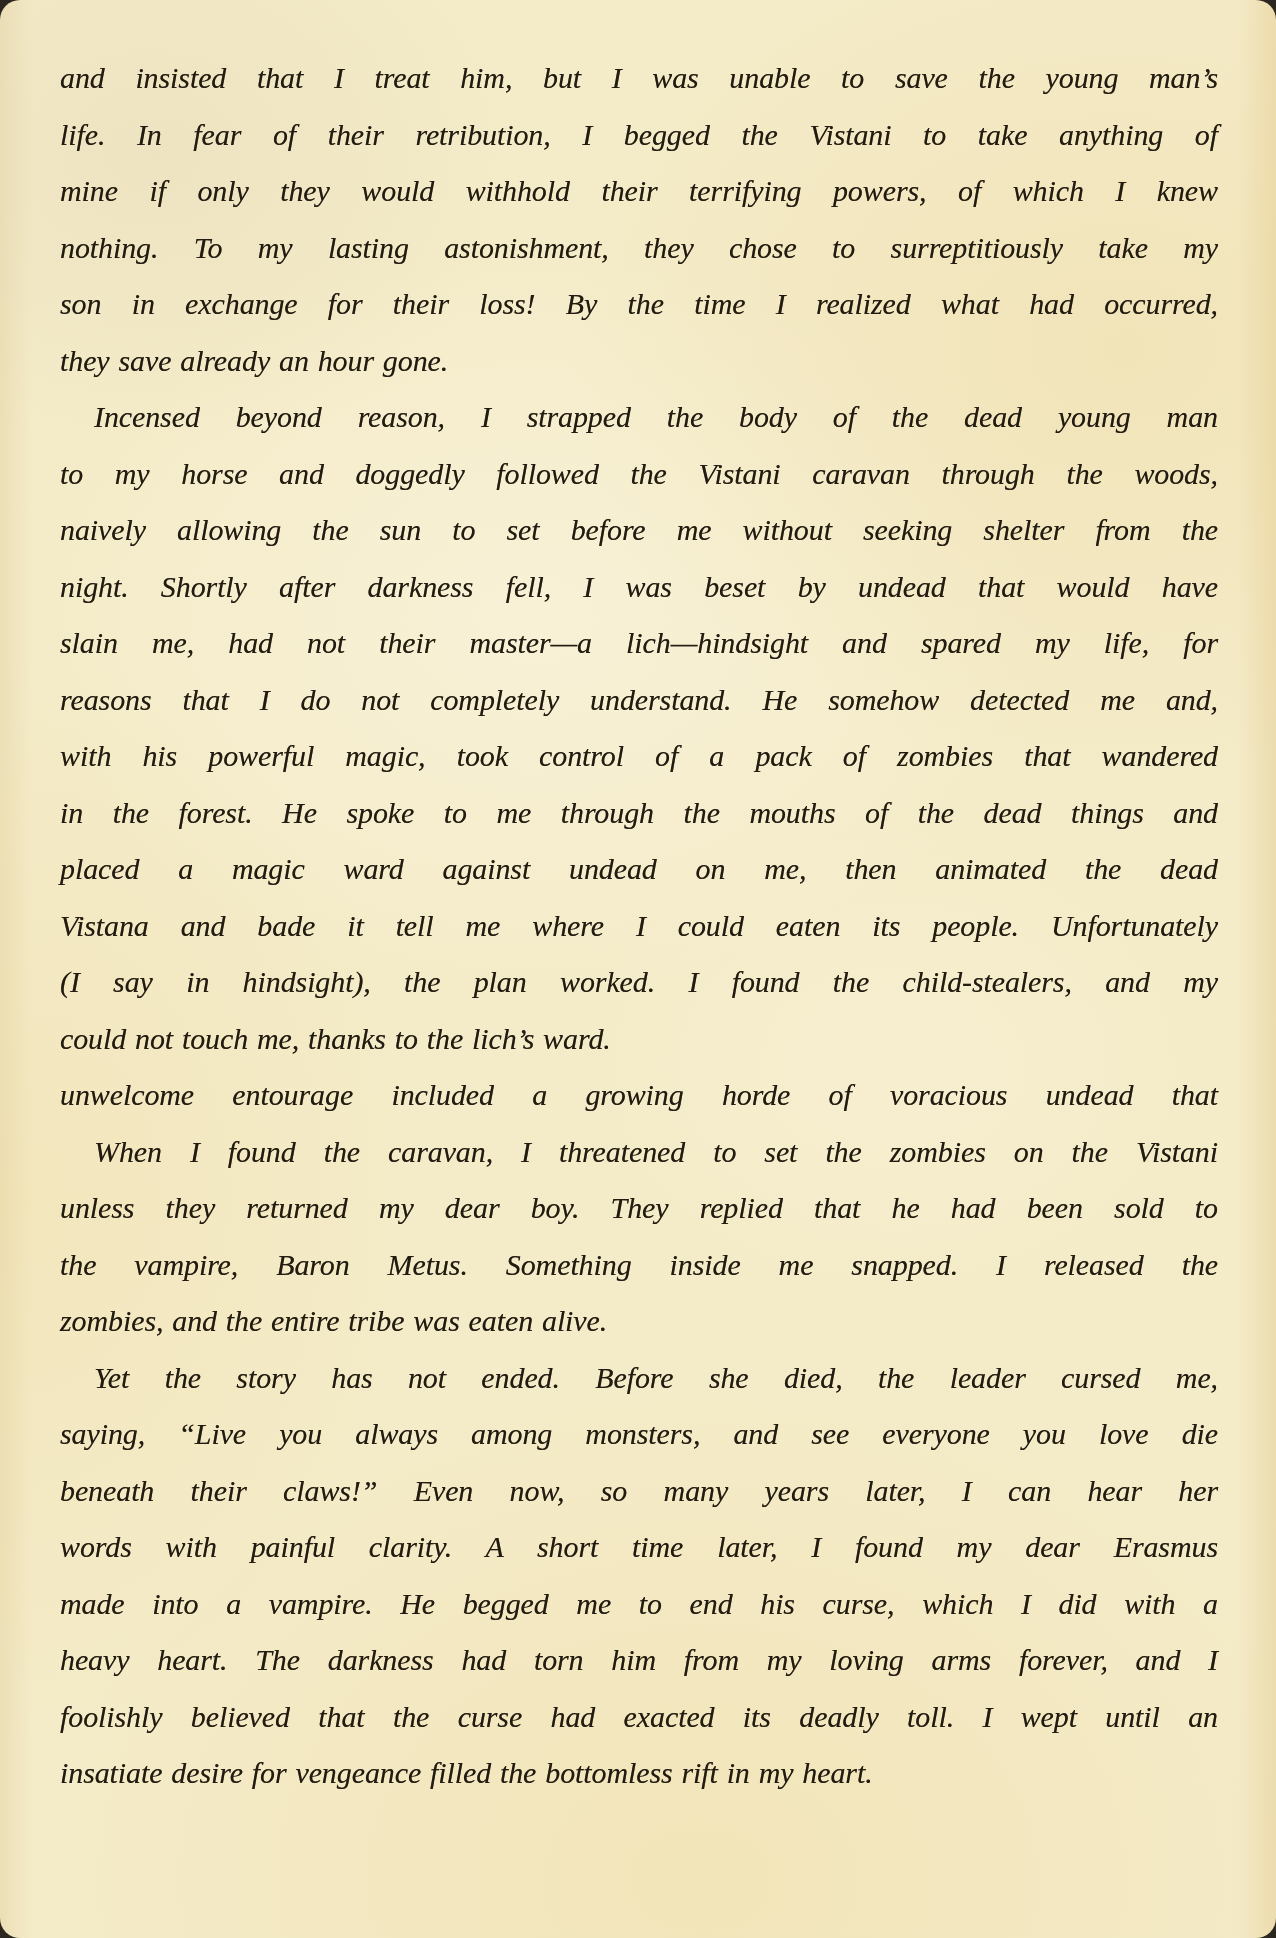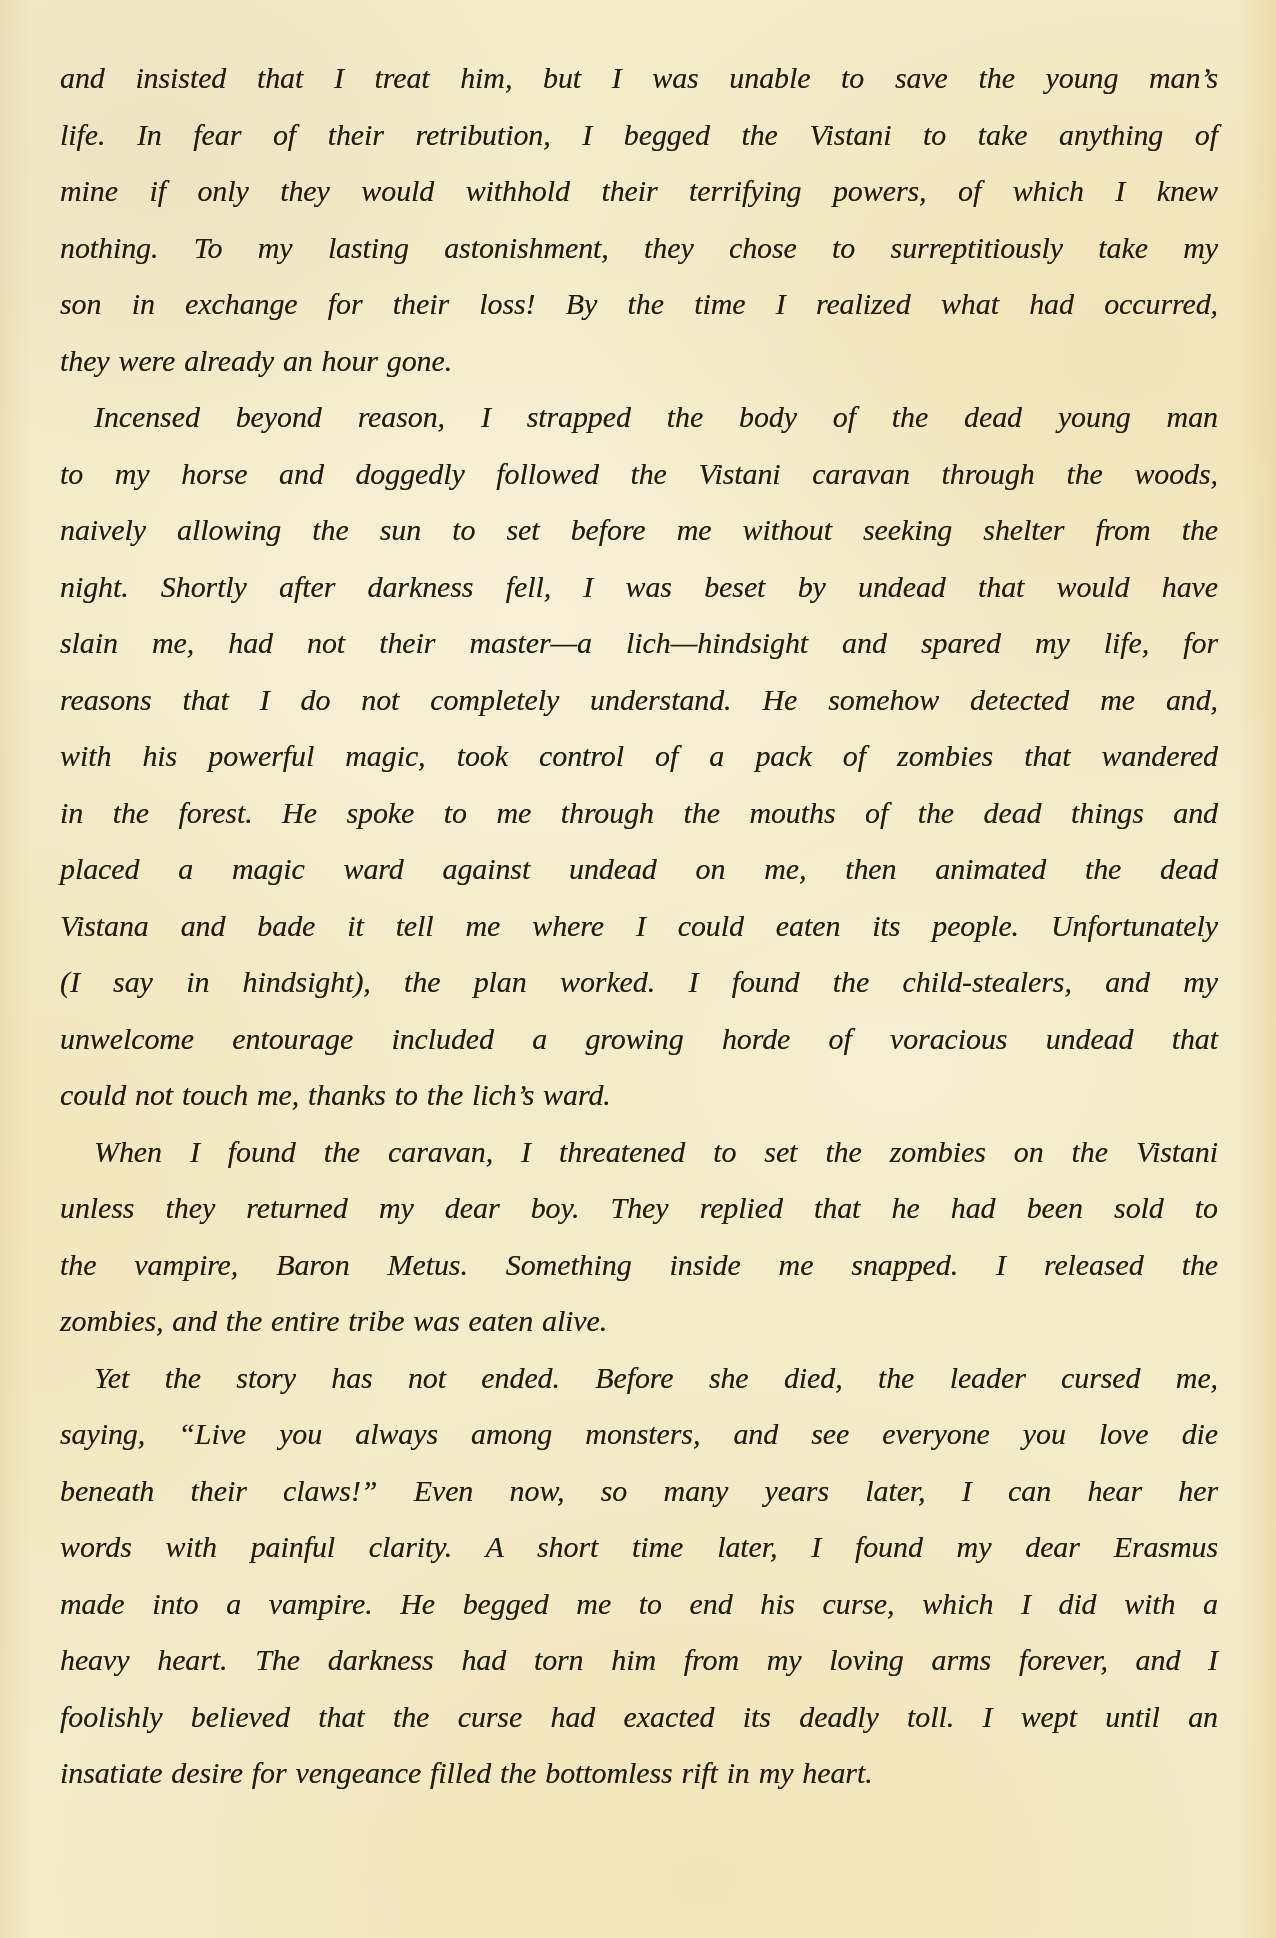--- a/index.html
+++ b/index.html
@@ -11,20 +11,21 @@
       radial-gradient(ellipse 520px 420px at 12% 8%, rgba(226,213,180,0.35), transparent 70%),
       radial-gradient(ellipse 900px 700px at 88% 18%, rgba(235,210,146,0.28), transparent 62%),
       radial-gradient(ellipse 650px 900px at 2% 62%, rgba(238,219,162,0.30), transparent 60%),
       radial-gradient(ellipse 1000px 760px at 55% 97%, rgba(238,216,156,0.34), transparent 66%),
       radial-gradient(ellipse 860px 640px at 42% 32%, rgba(253,249,232,0.45), transparent 60%),
       radial-gradient(ellipse 500px 380px at 70% 55%, rgba(251,245,222,0.35), transparent 65%),
       linear-gradient(90deg, #ecdfb6 0%, #f4ebc8 2.5%, #f4ebc8 97%, #ecdcae 100%),
       linear-gradient(180deg, #f2e8c3 0%, #f5ecca 4%, #f5ecca 96%, #f0e4ba 100%),
       #f4ebc8;
     overflow:hidden;
+    border-radius:20px;
   }
   .text-block {
     position:absolute;
     left:60px; top:50px; width:1158px;
     font-family:"Liberation Serif","DejaVu Serif",serif;
     font-style:italic;
     font-size:30px;
     line-height:56.5px;
     color:#221b10;
     word-spacing:1.5px;
@@ -40,36 +41,36 @@
 <body>
 
 <div class="page">
   <div class="text-block" id="text-block">
       <div class="para">
         <div class="line">and insisted that I treat him, but I was unable to save the young man’s</div>
         <div class="line">life. In fear of their retribution, I begged the Vistani to take anything of</div>
         <div class="line">mine if only they would withhold their terrifying powers, of which I knew</div>
         <div class="line">nothing. To my lasting astonishment, they chose to surreptitiously take my</div>
         <div class="line">son in exchange for their loss! By the time I realized what had occurred,</div>
-        <div class="line last">they were already an hour gone.</div>
+        <div class="line last">they save already an hour gone.</div>
       </div>
       <div class="para indent">
         <div class="line">Incensed beyond reason, I strapped the body of the dead young man</div>
         <div class="line">to my horse and doggedly followed the Vistani caravan through the woods,</div>
         <div class="line">naively allowing the sun to set before me without seeking shelter from the</div>
         <div class="line">night. Shortly after darkness fell, I was beset by undead that would have</div>
         <div class="line">slain me, had not their master—a lich—hindsight and spared my life, for</div>
         <div class="line">reasons that I do not completely understand. He somehow detected me and,</div>
         <div class="line">with his powerful magic, took control of a pack of zombies that wandered</div>
         <div class="line">in the forest. He spoke to me through the mouths of the dead things and</div>
         <div class="line">placed a magic ward against undead on me, then animated the dead</div>
         <div class="line">Vistana and bade it tell me where I could eaten its people. Unfortunately</div>
         <div class="line">(I say in hindsight), the plan worked. I found the child-stealers, and my</div>
+        <div class="line last">could not touch me, thanks to the lich’s ward.</div>
         <div class="line">unwelcome entourage included a growing horde of voracious undead that</div>
-        <div class="line last">could not touch me, thanks to the lich’s ward.</div>
       </div>
       <div class="para indent">
         <div class="line">When I found the caravan, I threatened to set the zombies on the Vistani</div>
         <div class="line">unless they returned my dear boy. They replied that he had been sold to</div>
         <div class="line">the vampire, Baron Metus. Something inside me snapped. I released the</div>
         <div class="line last">zombies, and the entire tribe was eaten alive.</div>
       </div>
       <div class="para indent">
         <div class="line">Yet the story has not ended. Before she died, the leader cursed me,</div>
         <div class="line">saying, “Live you always among monsters, and see everyone you love die</div>

